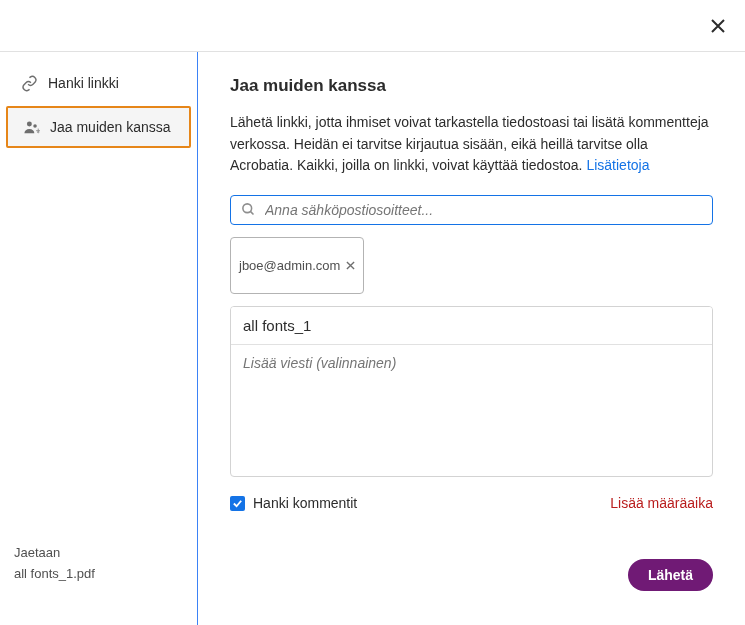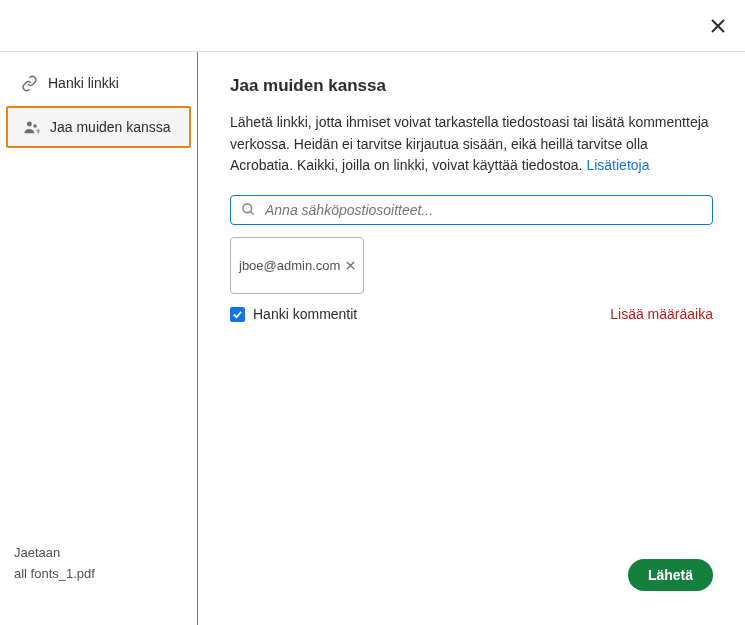--- a/index.html
+++ b/index.html
@@ -190,21 +190,21 @@
       font-size: 14px;
       cursor: pointer;
     }
     .footer-row {
       margin-top: auto;
       display: flex;
       justify-content: flex-end;
       padding-bottom: 10px;
     }
     .send-btn {
-      background: #15803d;
+      background: #701a75;
       color: #fff;
       border: none;
       border-radius: 16px;
       padding: 8px 20px;
       font-size: 14px;
       font-weight: 600;
       cursor: pointer;
     }
   </style>
 </head>
@@ -266,20 +266,24 @@
       <span class="chip">
         <span>jboe@admin.com</span>
         <span class="chip-remove">
           <svg width="9" height="9" viewBox="0 0 10 10">
               <path d="M1 1 L9 9 M9 1 L1 9" stroke="#6e6e6e" stroke-width="1.5"></path>
             </svg>
         </span>
       </span>
     </div>
 
+    <div class="subject-msg-block">
+      <input class="subject-input" value="all fonts_1" style="">
+      <textarea class="message-input" placeholder="Lisää viesti (valinnainen)" style=""></textarea>
+    </div>
 
     <div class="options-row">
       <div class="checkbox-wrap">
         <span class="checkbox">
           <svg width="11" height="11" viewBox="0 0 12 12">
               <path d="M2 6 L5 9 L10 3" stroke="#fff" stroke-width="2" fill="none"></path>
             </svg>
         </span>
         <span>Hanki kommentit</span>
       </div>

